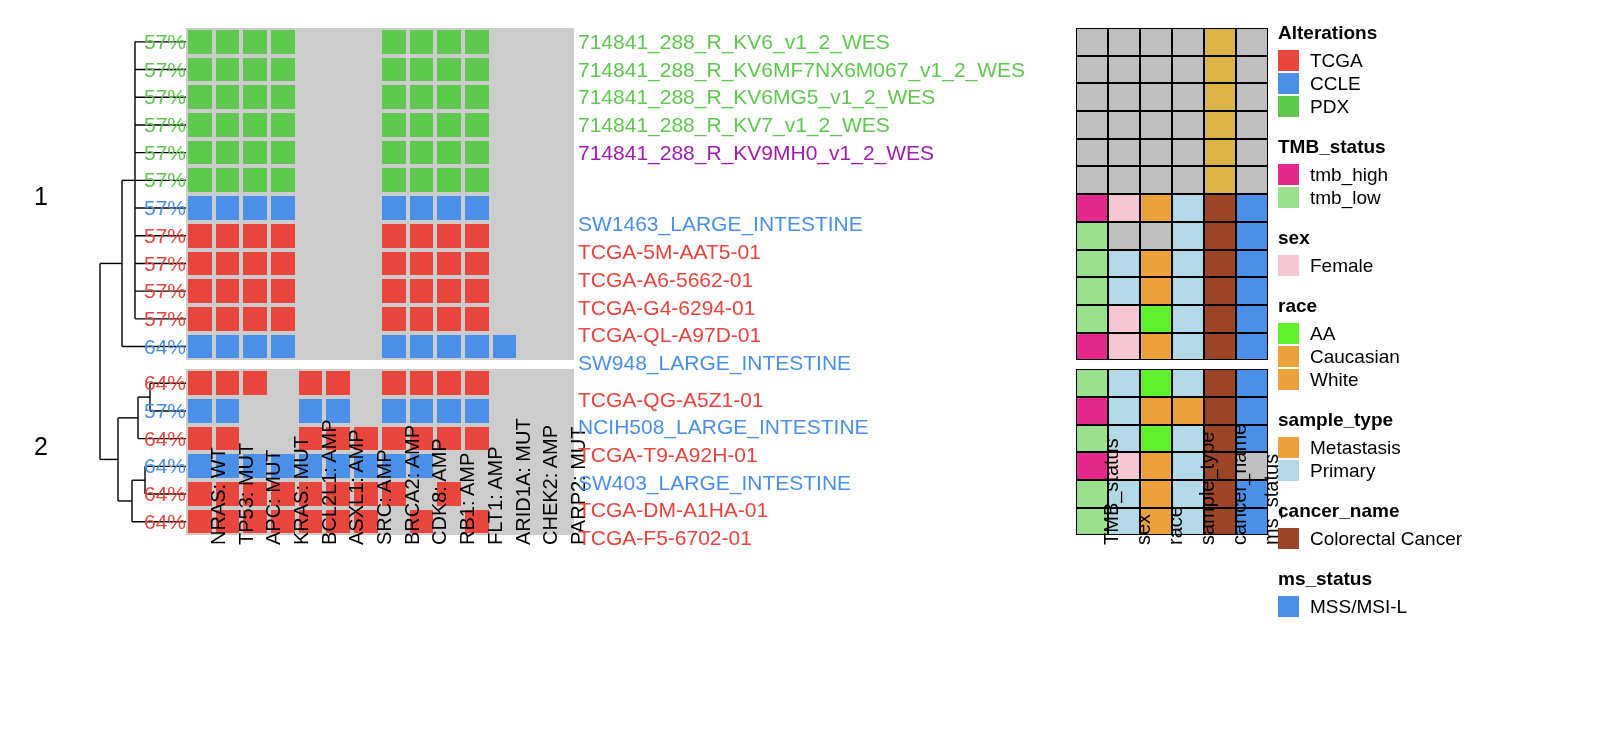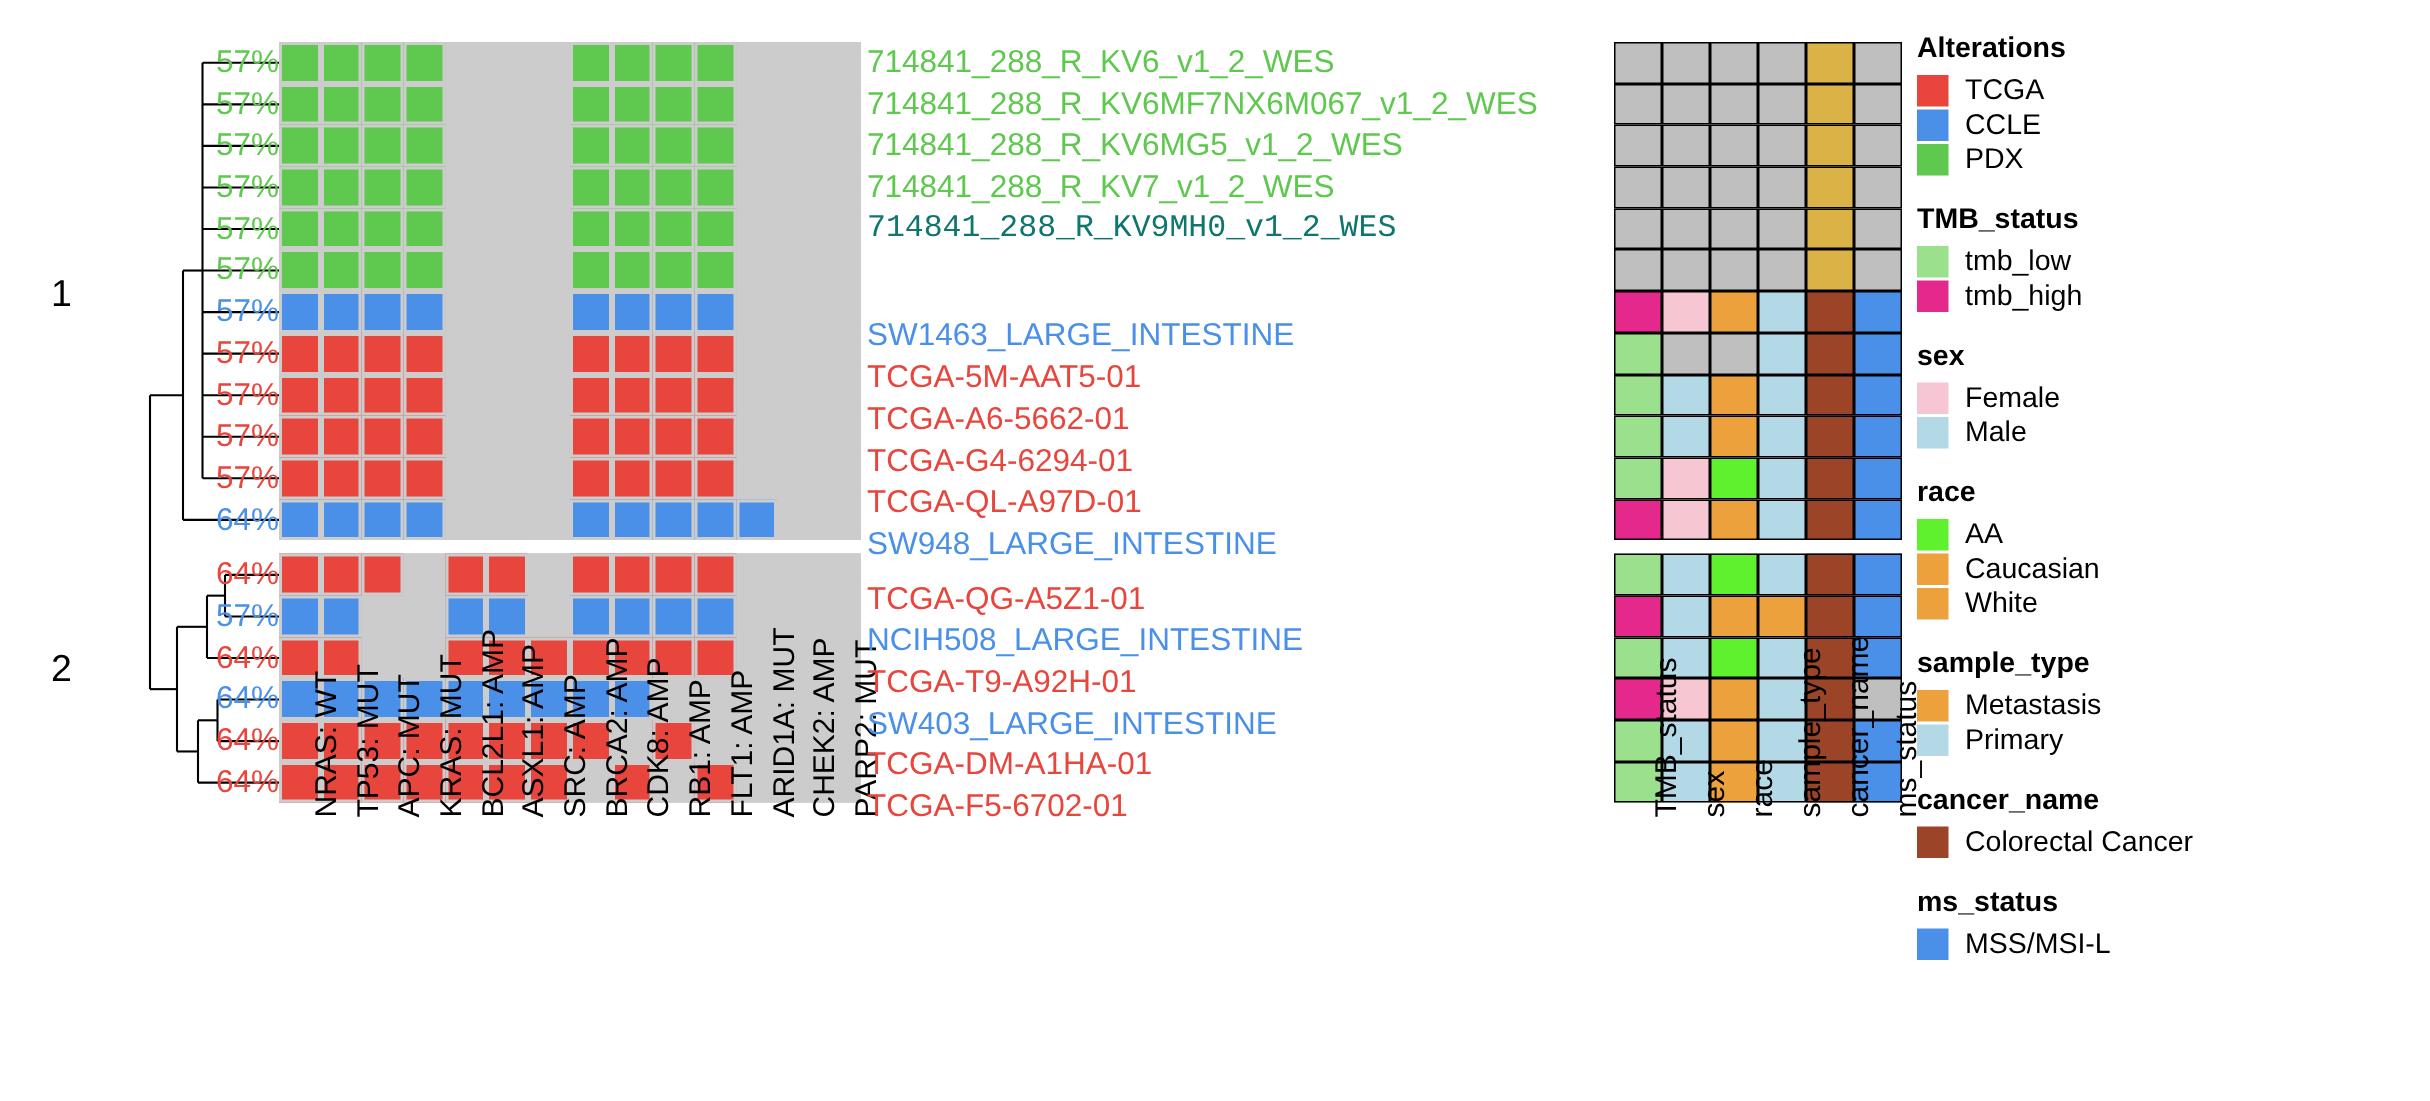--- a/index.html
+++ b/index.html
@@ -423,21 +423,21 @@
       <div class="collabel" style="left: 325.55px; top: 0px;">ARID1A: MUT</div>
       <div class="collabel" style="left: 353.25px; top: 0px;">CHEK2: AMP</div>
       <div class="collabel" style="left: 380.95px; top: 0px;">PARP2: MUT</div>
     </div>
 
   <div id="rowlabels">
       <div class="rl" style="color: rgb(95, 200, 78);">714841_288_R_KV6_v1_2_WES</div>
       <div class="rl" style="color: rgb(95, 200, 78);">714841_288_R_KV6MF7NX6M067_v1_2_WES</div>
       <div class="rl" style="color: rgb(95, 200, 78);">714841_288_R_KV6MG5_v1_2_WES</div>
       <div class="rl" style="color: rgb(95, 200, 78);">714841_288_R_KV7_v1_2_WES</div>
-      <div class="rl" style="color: #0f766e; font-family: Liberation Mono, monospace;">714841_288_R_KV9MH0_v1_2_WES</div>
+      <div class="rl" style="color: #a21caf;">714841_288_R_KV9MH0_v1_2_WES</div>
       <div class="rl" style="color: rgb(74, 144, 232); margin-top: 44px;">SW1463_LARGE_INTESTINE</div>
       <div class="rl" style="color: rgb(232, 69, 60);">TCGA-5M-AAT5-01</div>
       <div class="rl" style="color: rgb(232, 69, 60);">TCGA-A6-5662-01</div>
       <div class="rl" style="color: rgb(232, 69, 60);">TCGA-G4-6294-01</div>
       <div class="rl" style="color: rgb(232, 69, 60);">TCGA-QL-A97D-01</div>
       <div class="rl" style="color: rgb(74, 144, 232);">SW948_LARGE_INTESTINE</div>
       <div class="rl gap"></div>
       <div class="rl" style="color: rgb(232, 69, 60);">TCGA-QG-A5Z1-01</div>
       <div class="rl" style="color: rgb(74, 144, 232);">NCIH508_LARGE_INTESTINE</div>
       <div class="rl" style="color: rgb(232, 69, 60);">TCGA-T9-A92H-01</div>
@@ -619,38 +619,34 @@
           <div class="lg-text">CCLE</div>
         </div>
         <div class="lg-item">
           <div class="lg-swatch" style="background: rgb(95, 200, 78);"></div>
           <div class="lg-text">PDX</div>
         </div>
       </div>
       <div class="lg-block">
         <div class="lg-title">TMB_status</div>
         <div class="lg-item">
+          <div class="lg-swatch" style="background: rgb(229, 40, 139);"></div>
+          <div class="lg-text">tmb_high</div>
+        </div>
+        <div class="lg-item">
           <div class="lg-swatch" style="background: rgb(155, 224, 140);"></div>
           <div class="lg-text">tmb_low</div>
         </div>
-        <div class="lg-item">
-          <div class="lg-swatch" style="background: rgb(229, 40, 139);"></div>
-          <div class="lg-text">tmb_high</div>
-        </div>
       </div>
       <div class="lg-block">
         <div class="lg-title">sex</div>
         <div class="lg-item">
           <div class="lg-swatch" style="background: rgb(247, 198, 211);"></div>
           <div class="lg-text">Female</div>
         </div>
-        <div class="lg-item">
-          <div class="lg-swatch" style="background: rgb(180, 217, 230);"></div>
-          <div class="lg-text">Male</div>
-        </div>
       </div>
       <div class="lg-block">
         <div class="lg-title">race</div>
         <div class="lg-item">
           <div class="lg-swatch" style="background: rgb(95, 240, 46);"></div>
           <div class="lg-text">AA</div>
         </div>
         <div class="lg-item">
           <div class="lg-swatch" style="background: rgb(237, 161, 60);"></div>
           <div class="lg-text">Caucasian</div>

